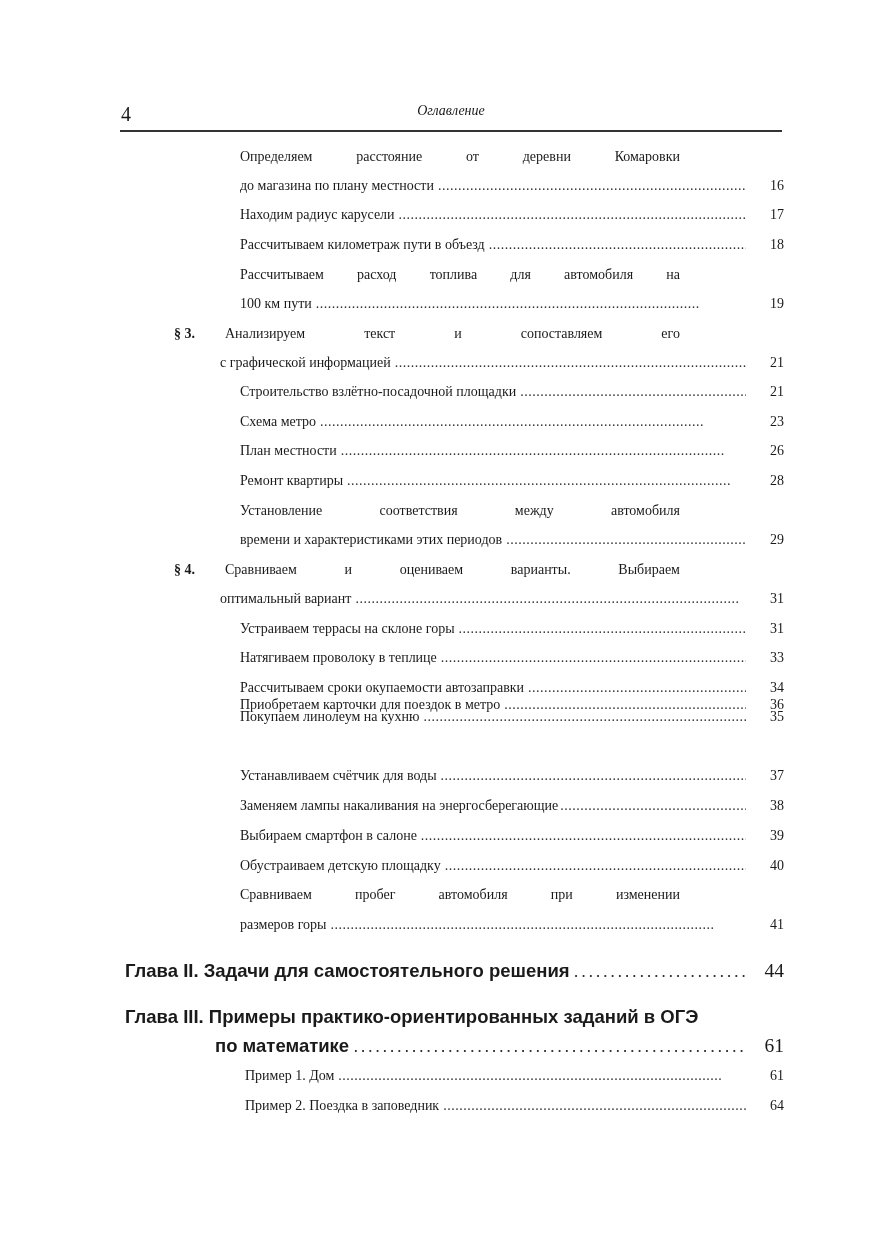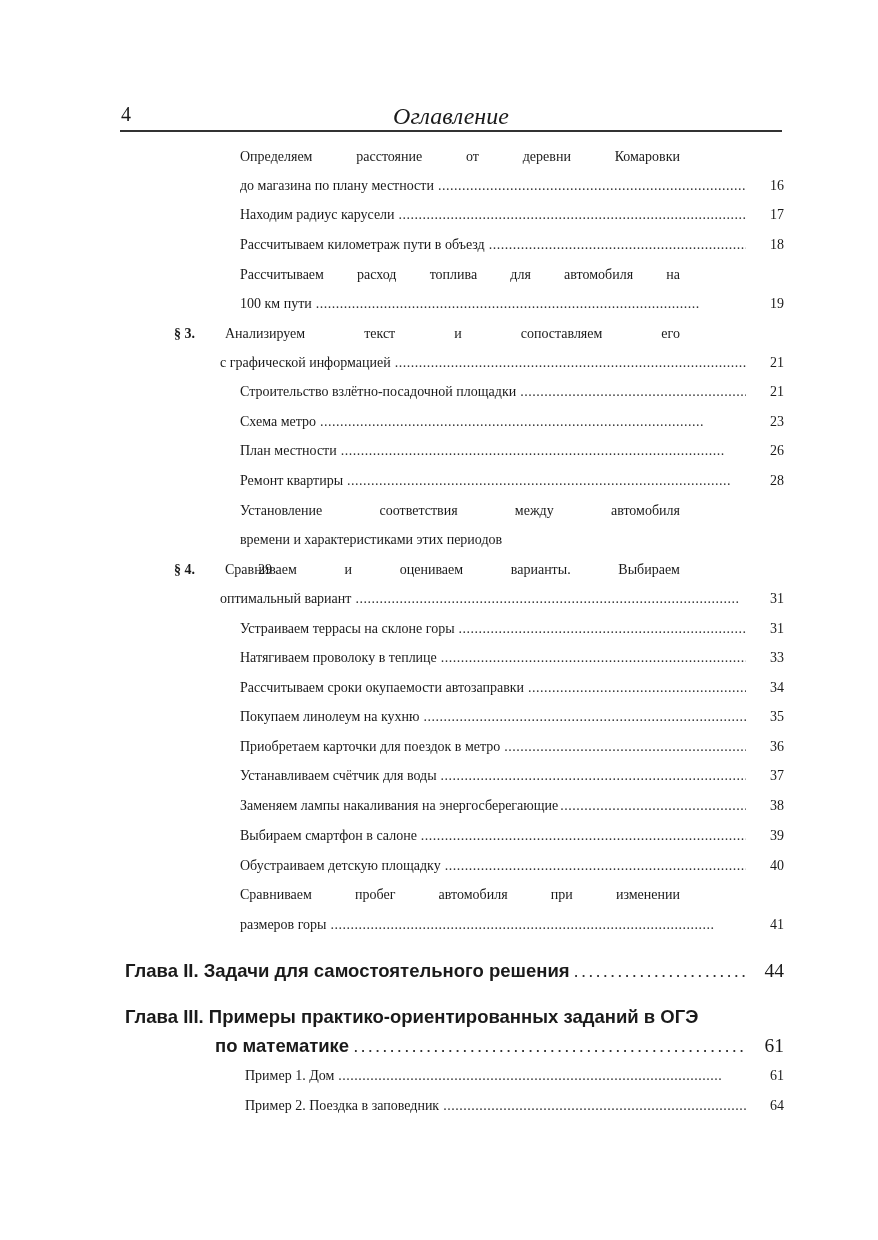--- a/index.html
+++ b/index.html
@@ -1,20 +1,20 @@
 <!DOCTYPE html>
 <html><head>
 <meta charset="utf-8">
 <style>
   html, body { margin: 0; padding: 0; background: #ffffff; }
   body { width: 878px; height: 1240px; position: relative; overflow: hidden;
          font-family: "Liberation Serif", "DejaVu Serif", serif; color: #1a1a1a; }
   .page-num { position: absolute; left: 121px; top: 103px; font-size: 20px; }
   .running-head { position: absolute; left: 120px; width: 662px; top: 103px; text-align: center;
-                  font-size: 24px; font-style: italic; }
+                  font-size: 14px; font-style: italic; }
   .rule { position: absolute; left: 120px; width: 662px; top: 130px; height: 1.5px; background: #333; }
   .toc { position: absolute; left: 0; top: 0; width: 878px; }
   .line { position: absolute; height: 30px; font-size: 14px; line-height: 30px; white-space: nowrap; }
   .line.leader { display: flex; }
   .line .txt { flex: 0 0 auto; }
   .line .dots { flex: 1 1 auto; overflow: hidden; margin: 0 6px 0 4px; letter-spacing: 3.2px; color: #333; }
   .line .dots::before { content: ". . . . . . . . . . . . . . . . . . . . . . . . . . . . . . . . . . . . . . . . . . . . . . . . . . . . . . . . . . . . . . . . . . . . . . . . . . . . . . . . . . . . . . . . . . . . . . . ."; letter-spacing: -1.5px; }
   .line .pg { flex: 0 0 auto; width: 32px; text-align: right; }
   .justify { display: flex; justify-content: space-between; }
   .bold { font-weight: bold; font-family: "Liberation Sans Narrow", "Liberation Sans", "DejaVu Sans", sans-serif; font-size: 18.5px; }
@@ -103,21 +103,21 @@
     <span class="txt">Ремонт квартиры</span>
     <span class="dots"></span>
     <span class="pg">28</span>
   </div>
   <div class="line justify" style="left:240px;width:440px;top:496px;">
     <span>Установление</span>
     <span>соответствия</span>
     <span>между</span>
     <span>автомобиля</span>
   </div>
-  <div class="line leader" style="left:240px;width:544px;top:525px;flex-direction:column;">
+  <div class="line leader" style="left:240px;width:544px;top:525px;">
     <span class="txt">времени и характеристиками этих периодов</span>
     <span class="dots"></span>
     <span class="pg">29</span>
   </div>
 
   <div class="line" style="left:174px;top:555px;">
     <span class="para-mark">§ 4.</span>
   </div>
   <div class="line justify" style="left:225px;width:455px;top:555px;">
     <span>Сравниваем</span>
@@ -145,21 +145,21 @@
   <div class="line leader" style="left:240px;width:544px;top:673px;">
     <span class="txt">Рассчитываем сроки окупаемости автозаправки</span>
     <span class="dots"></span>
     <span class="pg">34</span>
   </div>
   <div class="line leader" style="left:240px;width:544px;top:702px;">
     <span class="txt">Покупаем линолеум на кухню</span>
     <span class="dots"></span>
     <span class="pg">35</span>
   </div>
-  <div class="line leader" style="left:240px;width:544px;top:732px;">
+  <div class="line leader" style="left:240px;width:544px;top:690px;">
     <span class="txt">Приобретаем карточки для поездок в метро</span>
     <span class="dots"></span>
     <span class="pg">36</span>
   </div>
   <div class="line leader" style="left:240px;width:544px;top:761px;">
     <span class="txt">Устанавливаем счётчик для воды</span>
     <span class="dots"></span>
     <span class="pg">37</span>
   </div>
   <div class="line leader" style="left:240px;width:544px;top:791px;">

